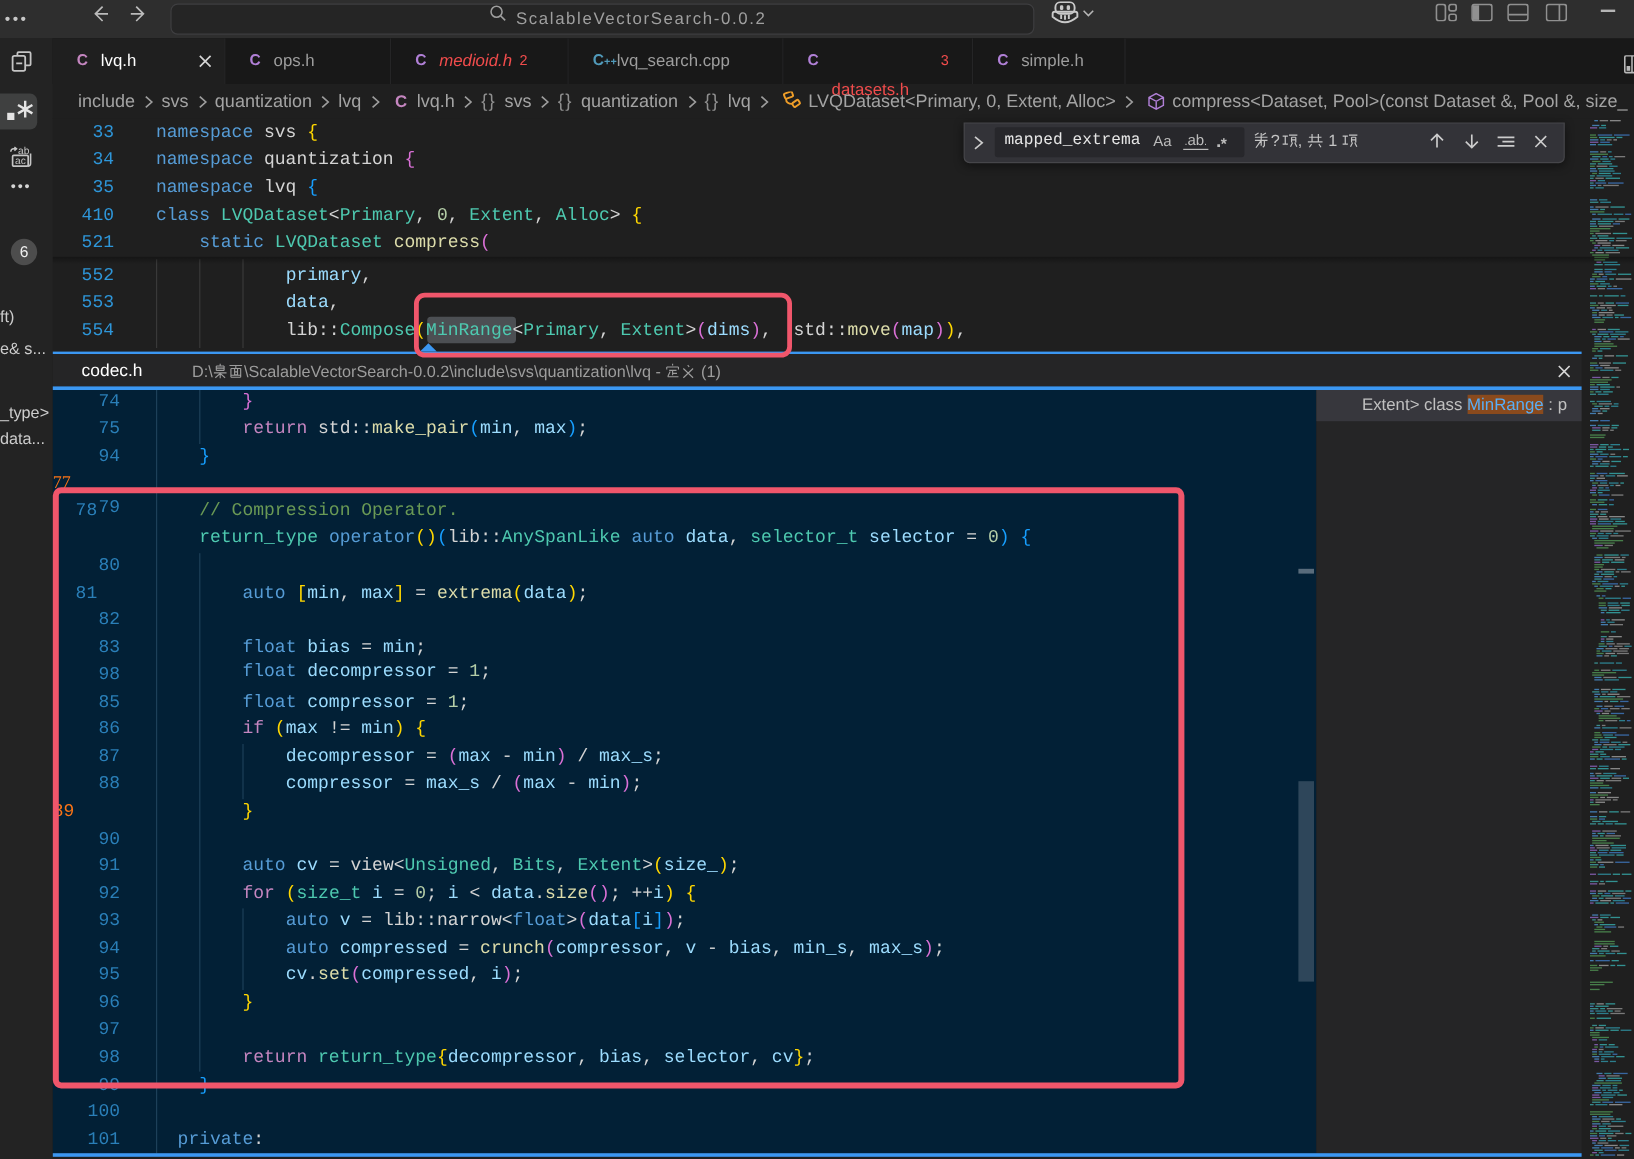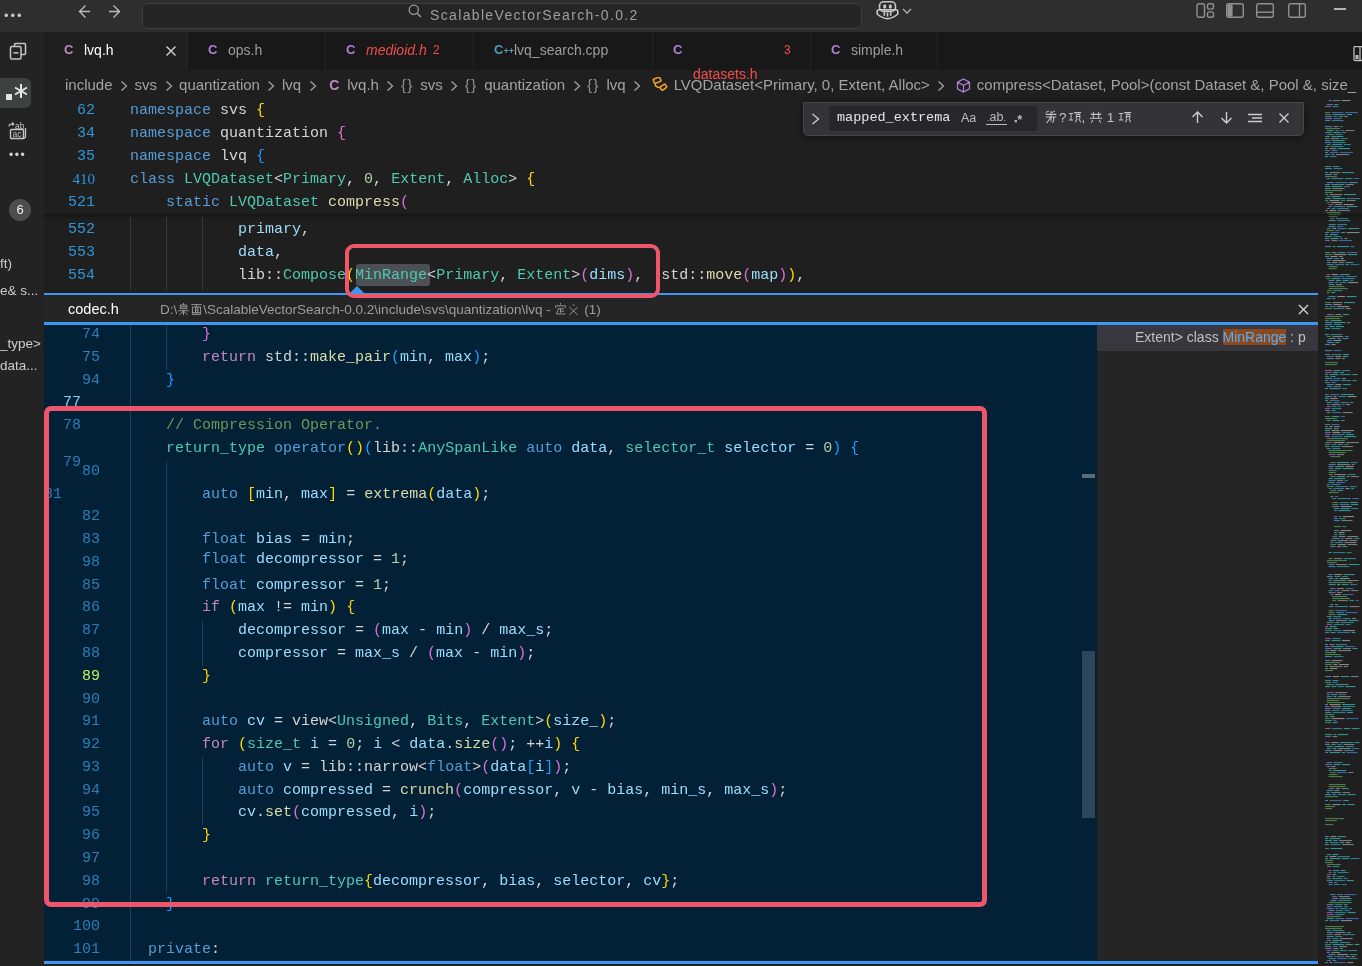--- a/index.html
+++ b/index.html
@@ -124,27 +124,27 @@
       <g fill="none" stroke="#ee9d28" stroke-width="1.6">
         <rect x="1.5" y="1" width="7" height="4.5" rx="1" transform="rotate(-20 5 3)"></rect>
         <rect x="8.5" y="8.5" width="6" height="4" rx="1" transform="rotate(-35 11 10.5)"></rect>
         <path d="M3 6 Q3 11 9 10.5"></path>
       </g>
     </svg>LVQDataset&lt;Primary, 0, Extent, Alloc&gt;<svg style="vertical-align:-2.5px;margin:0 4.5px" width="13" height="14" viewBox="0 0 13 14">
       <path d="M4.5 2.5 L9.5 7 L4.5 11.5" stroke="#9d9d9d" stroke-width="1.4" fill="none"></path>
     </svg><svg style="vertical-align:-2.5px;margin-left:4px;margin-right:6px" width="15" height="15" viewBox="0 0 15 15">
       <path d="M7.5 1 L13.5 4.2 L13.5 10.8 L7.5 14 L1.5 10.8 L1.5 4.2 Z M1.5 4.2 L7.5 7.4 L13.5 4.2 M7.5 7.4 L7.5 14" fill="none" stroke="#b180d7" stroke-width="1.2"></path>
     </svg>compress&lt;Dataset, Pool&gt;(const Dataset &amp;, Pool &amp;, size_</div>
-<div class="abs" style="left:44px;top:99px;width:51px;height:23px;line-height:23px;text-align:right;color:#2e96d9;font-family:'Liberation Mono',monospace;font-size:15px;z-index:5">62</div>
+<div class="abs" style="left:44px;top:99px;width:51px;height:23px;line-height:23px;text-align:right;color:#2e96d9;font-family:'Liberation Mono',monospace;font-size:15px;z-index:5">33</div>
 <div class="abs mono" style="left:130px;top:99px;height:23px;line-height:23px;z-index:5"><span class="k">namespace</span><span class="w"> svs </span><span class="g1">{</span></div>
 <div class="abs" style="left:44px;top:122px;width:51px;height:23px;line-height:23px;text-align:right;color:#2e96d9;font-family:'Liberation Mono',monospace;font-size:15px;z-index:5">34</div>
 <div class="abs mono" style="left:130px;top:122px;height:23px;line-height:23px;z-index:5"><span class="k">namespace</span><span class="w"> quantization </span><span class="g2">{</span></div>
 <div class="abs" style="left:44px;top:145px;width:51px;height:23px;line-height:23px;text-align:right;color:#2e96d9;font-family:'Liberation Mono',monospace;font-size:15px;z-index:5">35</div>
 <div class="abs mono" style="left:130px;top:145px;height:23px;line-height:23px;z-index:5"><span class="k">namespace</span><span class="w"> lvq </span><span class="g3">{</span></div>
-<div class="abs" style="left:44px;top:168px;width:51px;height:23px;line-height:23px;text-align:right;color:#2e96d9;font-family:Liberation Serif, serif;font-size:15px;z-index:5">410</div>
+<div class="abs" style="left:44px;top:168px;width:51px;height:23px;line-height:23px;text-align:right;color:#2e96d9;font-family:Liberation Mono, monospace;font-size:15px;z-index:5">410</div>
 <div class="abs mono" style="left:130px;top:168px;height:23px;line-height:23px;z-index:5"><span class="k">class</span><span class="w"> </span><span class="t">LVQDataset</span><span class="w">&lt;</span><span class="t">Primary</span><span class="w">, </span><span class="n">0</span><span class="w">, </span><span class="t">Extent</span><span class="w">, </span><span class="t">Alloc</span><span class="w">&gt; </span><span class="g1">{</span></div>
 <div class="abs" style="left:44px;top:191px;width:51px;height:23px;line-height:23px;text-align:right;color:#2e96d9;font-family:'Liberation Mono',monospace;font-size:15px;z-index:5">521</div>
 <div class="abs mono" style="left:130px;top:191px;height:23px;line-height:23px;z-index:5"><span class="w">    </span><span class="k">static</span><span class="w"> </span><span class="t">LVQDataset</span><span class="w"> </span><span class="f">compress</span><span class="g2">(</span></div>
 <div class="abs" style="left:44px;top:214px;width:1274px;height:5px;overflow:hidden;z-index:5"></div>
 <div class="abs" style="left:44px;top:214px;width:1318px;height:6px;background:linear-gradient(#00000055,transparent);z-index:6"></div>
 <div class="abs" style="left:356px;top:264px;width:74px;height:22px;background:#4c4f53;border-radius:3px;z-index:4"></div>
 <div class="abs" style="left:44px;top:218px;width:51px;height:23px;line-height:23px;text-align:right;color:#2e96d9;font-family:'Liberation Mono',monospace;font-size:15px;z-index:5">552</div>
 <div class="abs mono" style="left:130px;top:218px;height:23px;line-height:23px;z-index:5"><span class="w">            </span><span class="v">primary</span><span class="w">,</span></div>
 <div class="abs" style="left:44px;top:241px;width:51px;height:23px;line-height:23px;text-align:right;color:#2e96d9;font-family:'Liberation Mono',monospace;font-size:15px;z-index:5">553</div>
 <div class="abs mono" style="left:130px;top:241px;height:23px;line-height:23px;z-index:5"><span class="w">            </span><span class="v">data</span><span class="w">,</span></div>
@@ -213,43 +213,43 @@
 <div class="abs" style="left:166px;top:324.0px;width:1px;height:46px;background:#1d4059;z-index:7"></div>
 <div class="abs" style="left:166px;top:460.7px;width:1px;height:432.8px;background:#1d4059;z-index:7"></div>
 <div class="abs" style="left:202px;top:620.1px;width:1px;height:45.60000000000002px;background:#1d4059;z-index:7"></div>
 <div class="abs" style="left:202px;top:756.8px;width:1px;height:68.40000000000009px;background:#1d4059;z-index:7"></div>
 <div class="abs" style="left:44px;top:324.0px;width:56px;height:22.8px;line-height:22.8px;text-align:right;color:#2a7fb8;font-family:'Liberation Mono',monospace;font-size:15px;z-index:8">74</div>
 <div class="abs mono" style="left:130px;top:324.0px;height:22.8px;line-height:22.8px;z-index:8;max-width:952px;overflow:hidden"><span class="w">        </span><span class="g2">}</span></div>
 <div class="abs" style="left:44px;top:346.8px;width:56px;height:22.8px;line-height:22.8px;text-align:right;color:#2a7fb8;font-family:'Liberation Mono',monospace;font-size:15px;z-index:8">75</div>
 <div class="abs mono" style="left:130px;top:346.8px;height:22.8px;line-height:22.8px;z-index:8;max-width:952px;overflow:hidden"><span class="w">        </span><span class="c">return</span><span class="w"> std::</span><span class="f">make_pair</span><span class="g3">(</span><span class="v">min</span><span class="w">, </span><span class="v">max</span><span class="g3">)</span><span class="w">;</span></div>
 <div class="abs" style="left:44px;top:369.6px;width:56px;height:22.8px;line-height:22.8px;text-align:right;color:#2a7fb8;font-family:'Liberation Mono',monospace;font-size:15px;z-index:8">94</div>
 <div class="abs mono" style="left:130px;top:369.6px;height:22.8px;line-height:22.8px;z-index:8;max-width:952px;overflow:hidden"><span class="w">    </span><span class="g3">}</span></div>
-<div class="abs" style="left:44px;top:392.3px;width:56px;height:22.8px;line-height:22.8px;text-align:center;color:#7dd3fc;font-family:Liberation Mono, monospace;font-size:15px;z-index:8">77</div>
+<div class="abs" style="left:44px;top:392.3px;width:56px;height:22.8px;line-height:22.8px;text-align:left;color:#f97316;font-family:Liberation Serif, serif;font-size:15px;z-index:8">77</div>
 <div class="abs" style="left:44px;top:415.1px;width:56px;height:22.8px;line-height:22.8px;text-align:center;color:#2a7fb8;font-family:'Liberation Mono',monospace;font-size:15px;z-index:8">78</div>
 <div class="abs mono" style="left:130px;top:415.1px;height:22.8px;line-height:22.8px;z-index:8;max-width:952px;overflow:hidden"><span class="w">    </span><span class="m">// Compression Operator.</span></div>
-<div class="abs" style="left:44px;top:452px;width:56px;height:22.8px;line-height:22.8px;text-align:center;color:#2a7fb8;font-family:'Liberation Mono',monospace;font-size:15px;z-index:8">79</div>
+<div class="abs" style="left:44px;top:413px;width:56px;height:22.8px;line-height:22.8px;text-align:right;color:#2a7fb8;font-family:'Liberation Mono',monospace;font-size:15px;z-index:8">79</div>
 <div class="abs mono" style="left:130px;top:437.9px;height:22.8px;line-height:22.8px;z-index:8;max-width:952px;overflow:hidden"><span class="w">    </span><span class="t">return_type</span><span class="w"> </span><span class="k">operator</span><span class="g1">()</span><span class="g3">(</span><span class="w">lib::</span><span class="t">AnySpanLike</span><span class="w"> </span><span class="k">auto</span><span class="w"> </span><span class="v">data</span><span class="w">, </span><span class="t">selector_t</span><span class="w"> </span><span class="v">selector</span><span class="w"> = </span><span class="n">0</span><span class="g3">)</span><span class="w"> </span><span class="g3">{</span></div>
 <div class="abs" style="left:44px;top:460.7px;width:56px;height:22.8px;line-height:22.8px;text-align:right;color:#2a7fb8;font-family:'Liberation Mono',monospace;font-size:15px;z-index:8">80</div>
 <div class="abs mono" style="left:130px;top:460.7px;height:22.8px;line-height:22.8px;z-index:8;max-width:952px;overflow:hidden"><span class="w">        </span></div>
-<div class="abs" style="left:44px;top:483.5px;width:56px;height:22.8px;line-height:22.8px;text-align:left;color:#2a7fb8;font-family:'Liberation Mono',monospace;font-size:15px;z-index:8">81</div>
+<div class="abs" style="left:44px;top:483.5px;width:56px;height:22.8px;line-height:22.8px;text-align:center;color:#2a7fb8;font-family:'Liberation Mono',monospace;font-size:15px;z-index:8">81</div>
 <div class="abs mono" style="left:130px;top:483.5px;height:22.8px;line-height:22.8px;z-index:8;max-width:952px;overflow:hidden"><span class="w">        </span><span class="k">auto</span><span class="w"> </span><span class="g1">[</span><span class="v">min</span><span class="w">, </span><span class="v">max</span><span class="g1">]</span><span class="w"> = </span><span class="f">extrema</span><span class="g1">(</span><span class="v">data</span><span class="g1">)</span><span class="w">;</span></div>
 <div class="abs" style="left:44px;top:506.2px;width:56px;height:22.8px;line-height:22.8px;text-align:right;color:#2a7fb8;font-family:'Liberation Mono',monospace;font-size:15px;z-index:8">82</div>
 <div class="abs" style="left:44px;top:529.0px;width:56px;height:22.8px;line-height:22.8px;text-align:right;color:#2a7fb8;font-family:'Liberation Mono',monospace;font-size:15px;z-index:8">83</div>
 <div class="abs mono" style="left:130px;top:529.0px;height:22.8px;line-height:22.8px;z-index:8;max-width:952px;overflow:hidden"><span class="w">        </span><span class="k">float</span><span class="w"> </span><span class="v">bias</span><span class="w"> = </span><span class="v">min</span><span class="w">;</span></div>
 <div class="abs" style="left:44px;top:551.8px;width:56px;height:22.8px;line-height:22.8px;text-align:right;color:#2a7fb8;font-family:'Liberation Mono',monospace;font-size:15px;z-index:8">98</div>
 <div class="abs mono" style="left:130px;top:549px;height:22.8px;line-height:22.8px;z-index:8;max-width:952px;overflow:hidden"><span class="w">        </span><span class="k">float</span><span class="w"> </span><span class="v">decompressor</span><span class="w"> = </span><span class="n">1</span><span class="w">;</span></div>
 <div class="abs" style="left:44px;top:574.6px;width:56px;height:22.8px;line-height:22.8px;text-align:right;color:#2a7fb8;font-family:'Liberation Mono',monospace;font-size:15px;z-index:8">85</div>
 <div class="abs mono" style="left:130px;top:574.6px;height:22.8px;line-height:22.8px;z-index:8;max-width:952px;overflow:hidden"><span class="w">        </span><span class="k">float</span><span class="w"> </span><span class="v">compressor</span><span class="w"> = </span><span class="n">1</span><span class="w">;</span></div>
 <div class="abs" style="left:44px;top:597.4px;width:56px;height:22.8px;line-height:22.8px;text-align:right;color:#2a7fb8;font-family:'Liberation Mono',monospace;font-size:15px;z-index:8">86</div>
 <div class="abs mono" style="left:130px;top:597.4px;height:22.8px;line-height:22.8px;z-index:8;max-width:952px;overflow:hidden"><span class="w">        </span><span class="c">if</span><span class="w"> </span><span class="g1">(</span><span class="v">max</span><span class="w"> != </span><span class="v">min</span><span class="g1">)</span><span class="w"> </span><span class="g1">{</span></div>
 <div class="abs" style="left:44px;top:620.1px;width:56px;height:22.8px;line-height:22.8px;text-align:right;color:#2a7fb8;font-family:'Liberation Mono',monospace;font-size:15px;z-index:8">87</div>
 <div class="abs mono" style="left:130px;top:620.1px;height:22.8px;line-height:22.8px;z-index:8;max-width:952px;overflow:hidden"><span class="w">            </span><span class="v">decompressor</span><span class="w"> = </span><span class="g2">(</span><span class="v">max</span><span class="w"> - </span><span class="v">min</span><span class="g2">)</span><span class="w"> / </span><span class="v">max_s</span><span class="w">;</span></div>
 <div class="abs" style="left:44px;top:642.9px;width:56px;height:22.8px;line-height:22.8px;text-align:right;color:#2a7fb8;font-family:'Liberation Mono',monospace;font-size:15px;z-index:8">88</div>
 <div class="abs mono" style="left:130px;top:642.9px;height:22.8px;line-height:22.8px;z-index:8;max-width:952px;overflow:hidden"><span class="w">            </span><span class="v">compressor</span><span class="w"> = </span><span class="v">max_s</span><span class="w"> / </span><span class="g2">(</span><span class="v">max</span><span class="w"> - </span><span class="v">min</span><span class="g2">)</span><span class="w">;</span></div>
-<div class="abs" style="left:44px;top:665.7px;width:56px;height:22.8px;line-height:22.8px;text-align:right;color:#bef264;font-family:'Liberation Mono',monospace;font-size:15px;z-index:8">89</div>
+<div class="abs" style="left:44px;top:665.7px;width:56px;height:22.8px;line-height:22.8px;color:#f97316;font-family:'Liberation Mono',monospace;font-size:15px;z-index:8">89</div>
 <div class="abs mono" style="left:130px;top:665.7px;height:22.8px;line-height:22.8px;z-index:8;max-width:952px;overflow:hidden"><span class="w">        </span><span class="g1">}</span></div>
 <div class="abs" style="left:44px;top:688.5px;width:56px;height:22.8px;line-height:22.8px;text-align:right;color:#2a7fb8;font-family:'Liberation Mono',monospace;font-size:15px;z-index:8">90</div>
 <div class="abs" style="left:44px;top:711.3px;width:56px;height:22.8px;line-height:22.8px;text-align:right;color:#2a7fb8;font-family:'Liberation Mono',monospace;font-size:15px;z-index:8">91</div>
 <div class="abs mono" style="left:130px;top:711.3px;height:22.8px;line-height:22.8px;z-index:8;max-width:952px;overflow:hidden"><span class="w">        </span><span class="k">auto</span><span class="w"> </span><span class="v">cv</span><span class="w"> = </span><span class="w">view</span><span class="w">&lt;</span><span class="t">Unsigned</span><span class="w">, </span><span class="t">Bits</span><span class="w">, </span><span class="t">Extent</span><span class="w">&gt;</span><span class="g1">(</span><span class="v">size_</span><span class="g1">)</span><span class="w">;</span></div>
 <div class="abs" style="left:44px;top:734.0px;width:56px;height:22.8px;line-height:22.8px;text-align:right;color:#2a7fb8;font-family:'Liberation Mono',monospace;font-size:15px;z-index:8">92</div>
 <div class="abs mono" style="left:130px;top:734.0px;height:22.8px;line-height:22.8px;z-index:8;max-width:952px;overflow:hidden"><span class="w">        </span><span class="c">for</span><span class="w"> </span><span class="g1">(</span><span class="t">size_t</span><span class="w"> </span><span class="v">i</span><span class="w"> = </span><span class="n">0</span><span class="w">; </span><span class="v">i</span><span class="w"> &lt; </span><span class="v">data</span><span class="w">.</span><span class="f">size</span><span class="g2">()</span><span class="w">; ++</span><span class="v">i</span><span class="g1">)</span><span class="w"> </span><span class="g1">{</span></div>
 <div class="abs" style="left:44px;top:756.8px;width:56px;height:22.8px;line-height:22.8px;text-align:right;color:#2a7fb8;font-family:'Liberation Mono',monospace;font-size:15px;z-index:8">93</div>
 <div class="abs mono" style="left:130px;top:756.8px;height:22.8px;line-height:22.8px;z-index:8;max-width:952px;overflow:hidden"><span class="w">            </span><span class="k">auto</span><span class="w"> </span><span class="v">v</span><span class="w"> = lib::</span><span class="w">narrow</span><span class="w">&lt;</span><span class="k">float</span><span class="w">&gt;</span><span class="g2">(</span><span class="v">data</span><span class="g3">[</span><span class="v">i</span><span class="g3">]</span><span class="g2">)</span><span class="w">;</span></div>
 <div class="abs" style="left:44px;top:779.6px;width:56px;height:22.8px;line-height:22.8px;text-align:right;color:#2a7fb8;font-family:'Liberation Mono',monospace;font-size:15px;z-index:8">94</div>
 <div class="abs mono" style="left:130px;top:779.6px;height:22.8px;line-height:22.8px;z-index:8;max-width:952px;overflow:hidden"><span class="w">            </span><span class="k">auto</span><span class="w"> </span><span class="v">compressed</span><span class="w"> = </span><span class="f">crunch</span><span class="g2">(</span><span class="v">compressor</span><span class="w">, </span><span class="v">v</span><span class="w"> - </span><span class="v">bias</span><span class="w">, </span><span class="v">min_s</span><span class="w">, </span><span class="v">max_s</span><span class="g2">)</span><span class="w">;</span></div>

